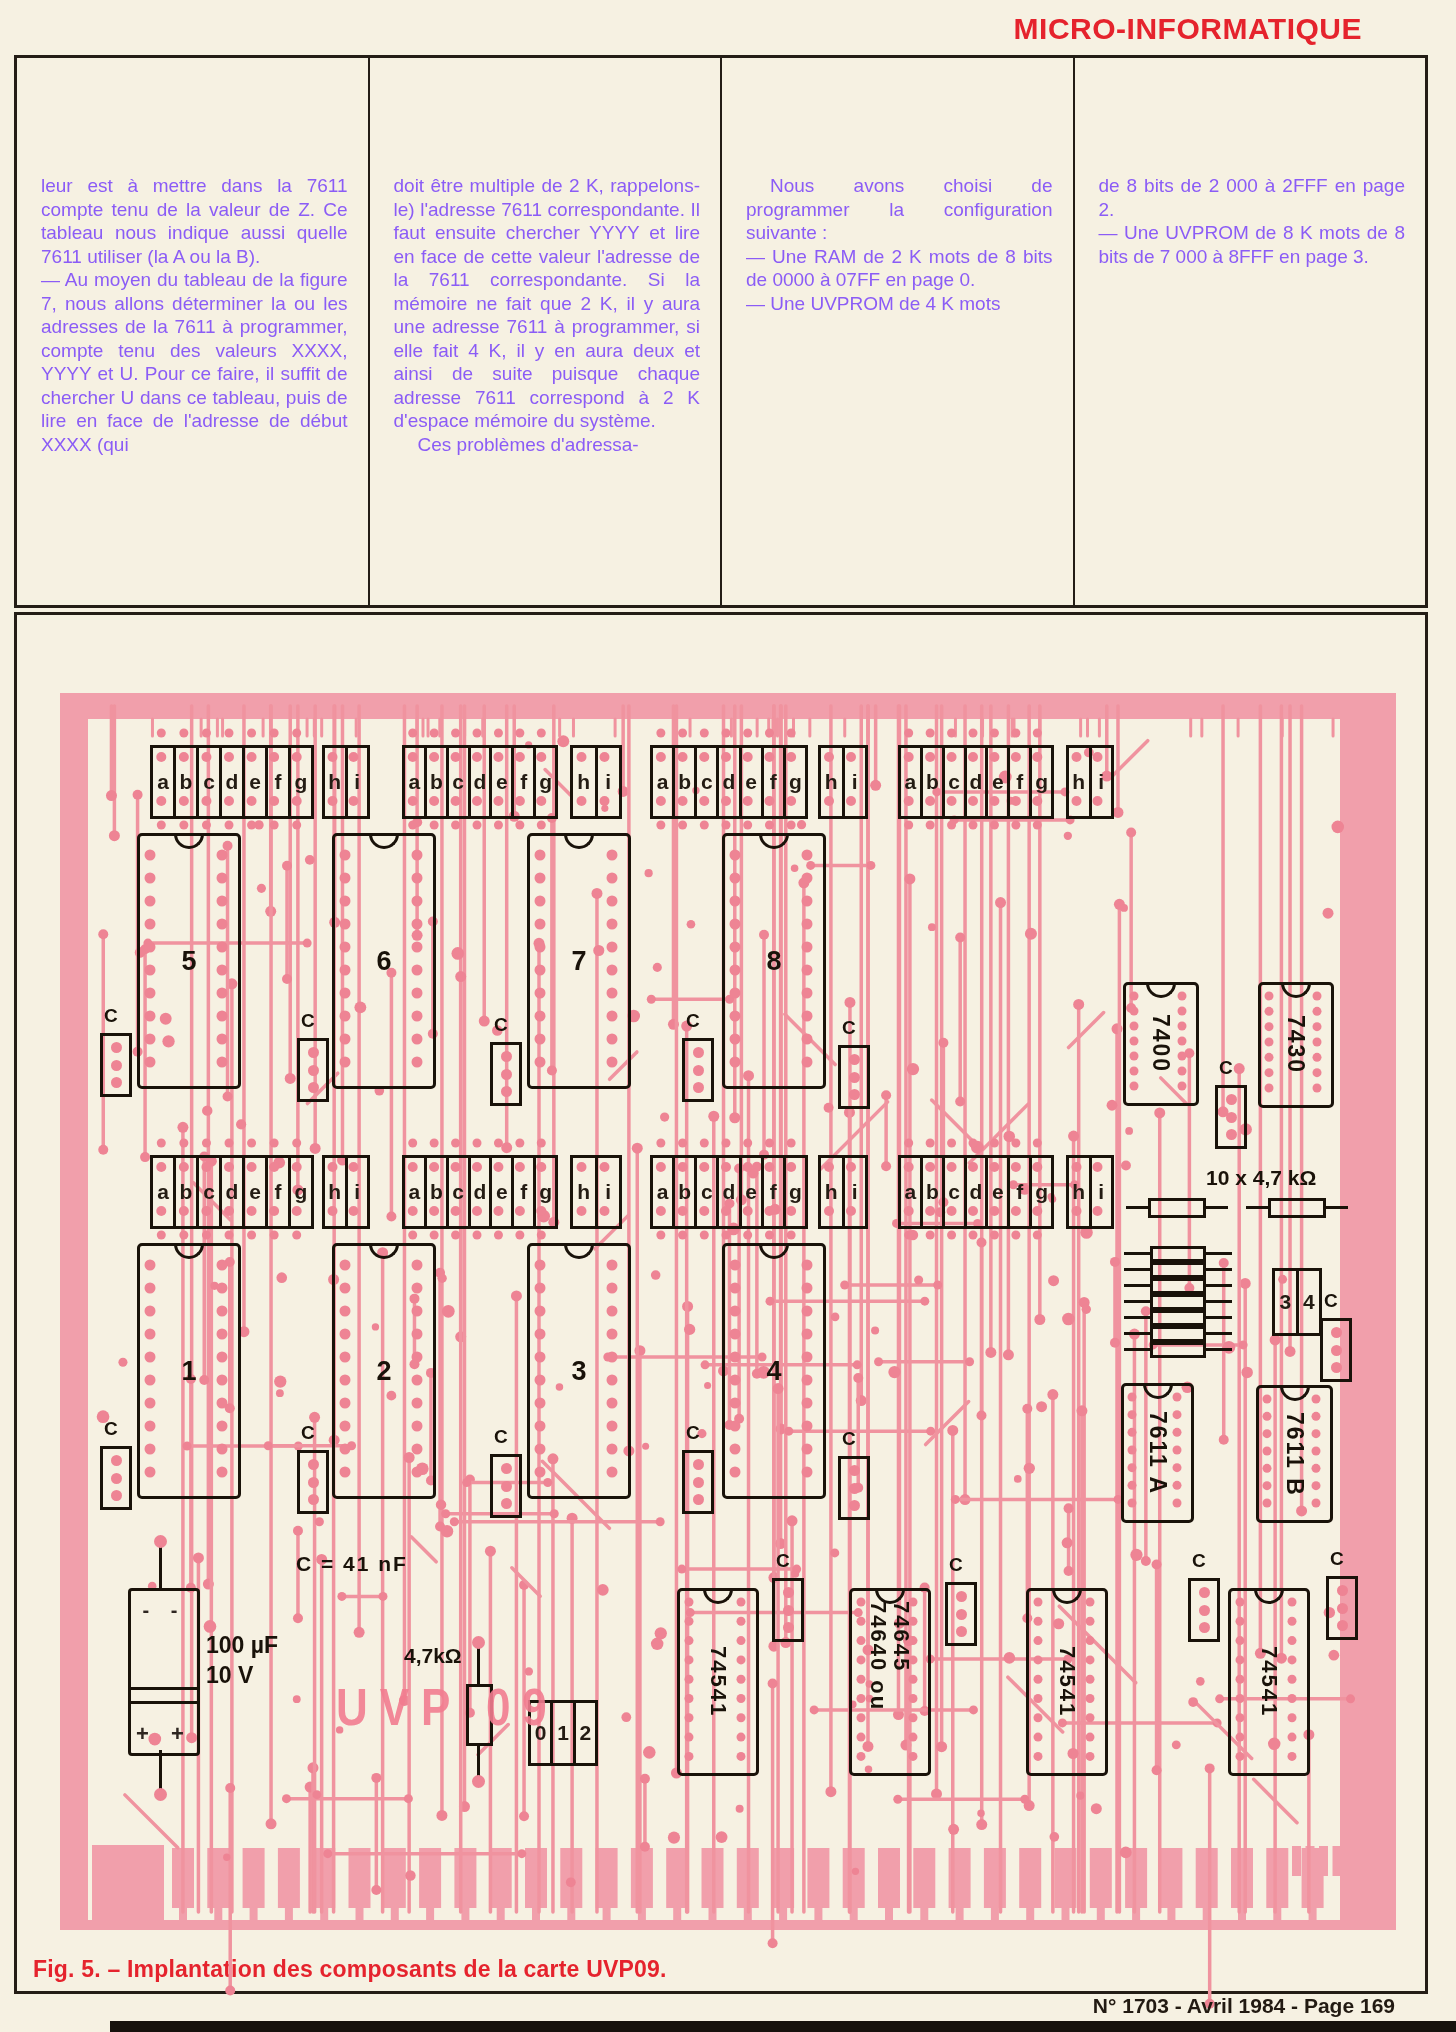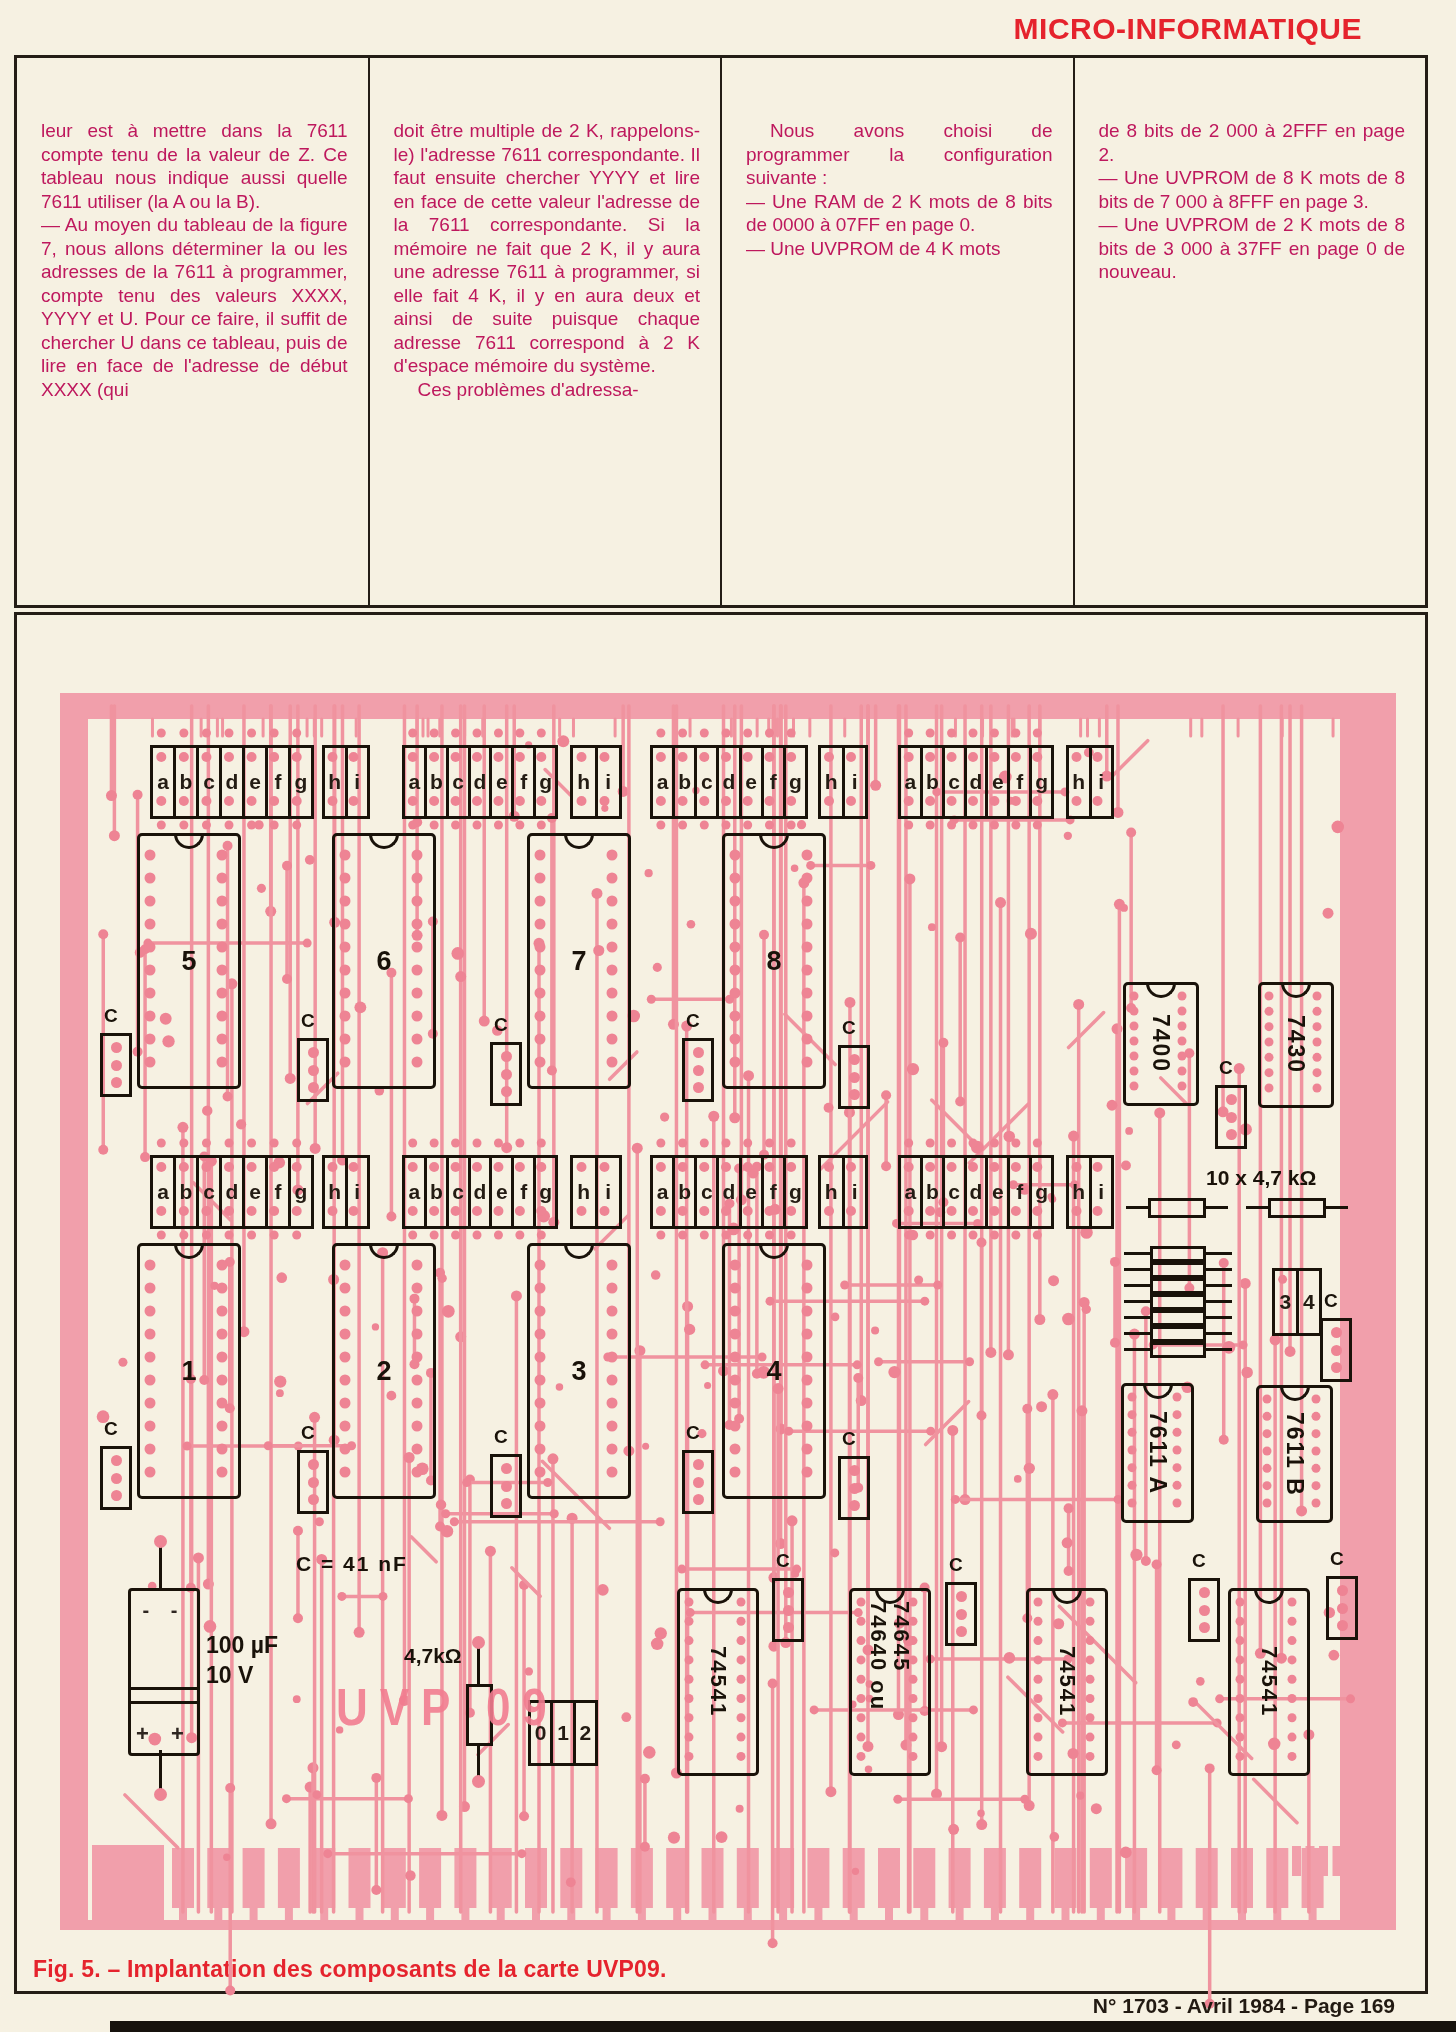--- a/index.html
+++ b/index.html
@@ -4,22 +4,22 @@
 <style>
   html,body{margin:0;padding:0;background:#efeadd;}
   .page{position:relative;width:1456px;height:2032px;background:#f6f1e2;overflow:hidden;
         font-family:"Liberation Sans",sans-serif;color:#2e2620;}
   
   .header{position:absolute;top:12px;right:94px;font-size:30px;font-weight:bold;
           color:#e5232d;letter-spacing:.5px;}
   
   .textbox{position:absolute;left:14px;top:55px;width:1408px;height:547px;
            border:3px solid #241d16;display:flex;background:transparent;}
-  .col{flex:1 1 0;padding:61px 20px 0 24px;font-size:19px;line-height:23.5px;
-       text-align:justify;color:#be185d;}
+  .col{flex:1 1 0;padding:116px 20px 0 24px;font-size:19px;line-height:23.5px;
+       text-align:justify;color:#8b5cf6;}
   .col + .col{border-left:2px solid #241d16;}
   .col p{margin:0;hyphens:manual;}
   .col p.indent{text-indent:24px;}
   
   .figurebox{position:absolute;left:14px;top:612px;width:1408px;height:1376px;
              border:3px solid #241d16;background:transparent;}
   .caption{position:absolute;left:16px;bottom:8px;font-size:23px;font-weight:bold;
            color:#e5232d;letter-spacing:.2px;}
   
   .board-layer{position:absolute;left:0;top:0;width:1456px;height:2032px;pointer-events:none;}
@@ -71,21 +71,20 @@
       <p class="indent">Ces problèmes d'adressa-</p>
     </div>
     <div class="col">
       <p class="indent">Nous avons choisi de programmer la configuration suivante :</p>
       <p>— Une RAM de 2 K mots de 8 bits de 0000 à 07FF en page 0.</p>
       <p>— Une UVPROM de 4 K mots</p>
     </div>
     <div class="col">
       <p>de 8 bits de 2 000 à 2FFF en page 2.</p>
       <p>— Une UVPROM de 8 K mots de 8 bits de 7 000 à 8FFF en page 3.</p>
-      <p>— Une UVPROM de 2 K mots de 8 bits de 3 000 à 37FF en page 0 de nouveau.</p>
     </div>
   </div>
 
   <div class="figurebox">
     <div class="caption">Fig. 5. – Implantation des composants de la carte UVP09.</div>
   </div>
 
   <div id="board" class="board-layer">
       <svg viewBox="0 0 1456 2032" width="1456" height="2032">
         <rect x="60" y="693" width="1288" height="26" fill="#f19fab"></rect>

